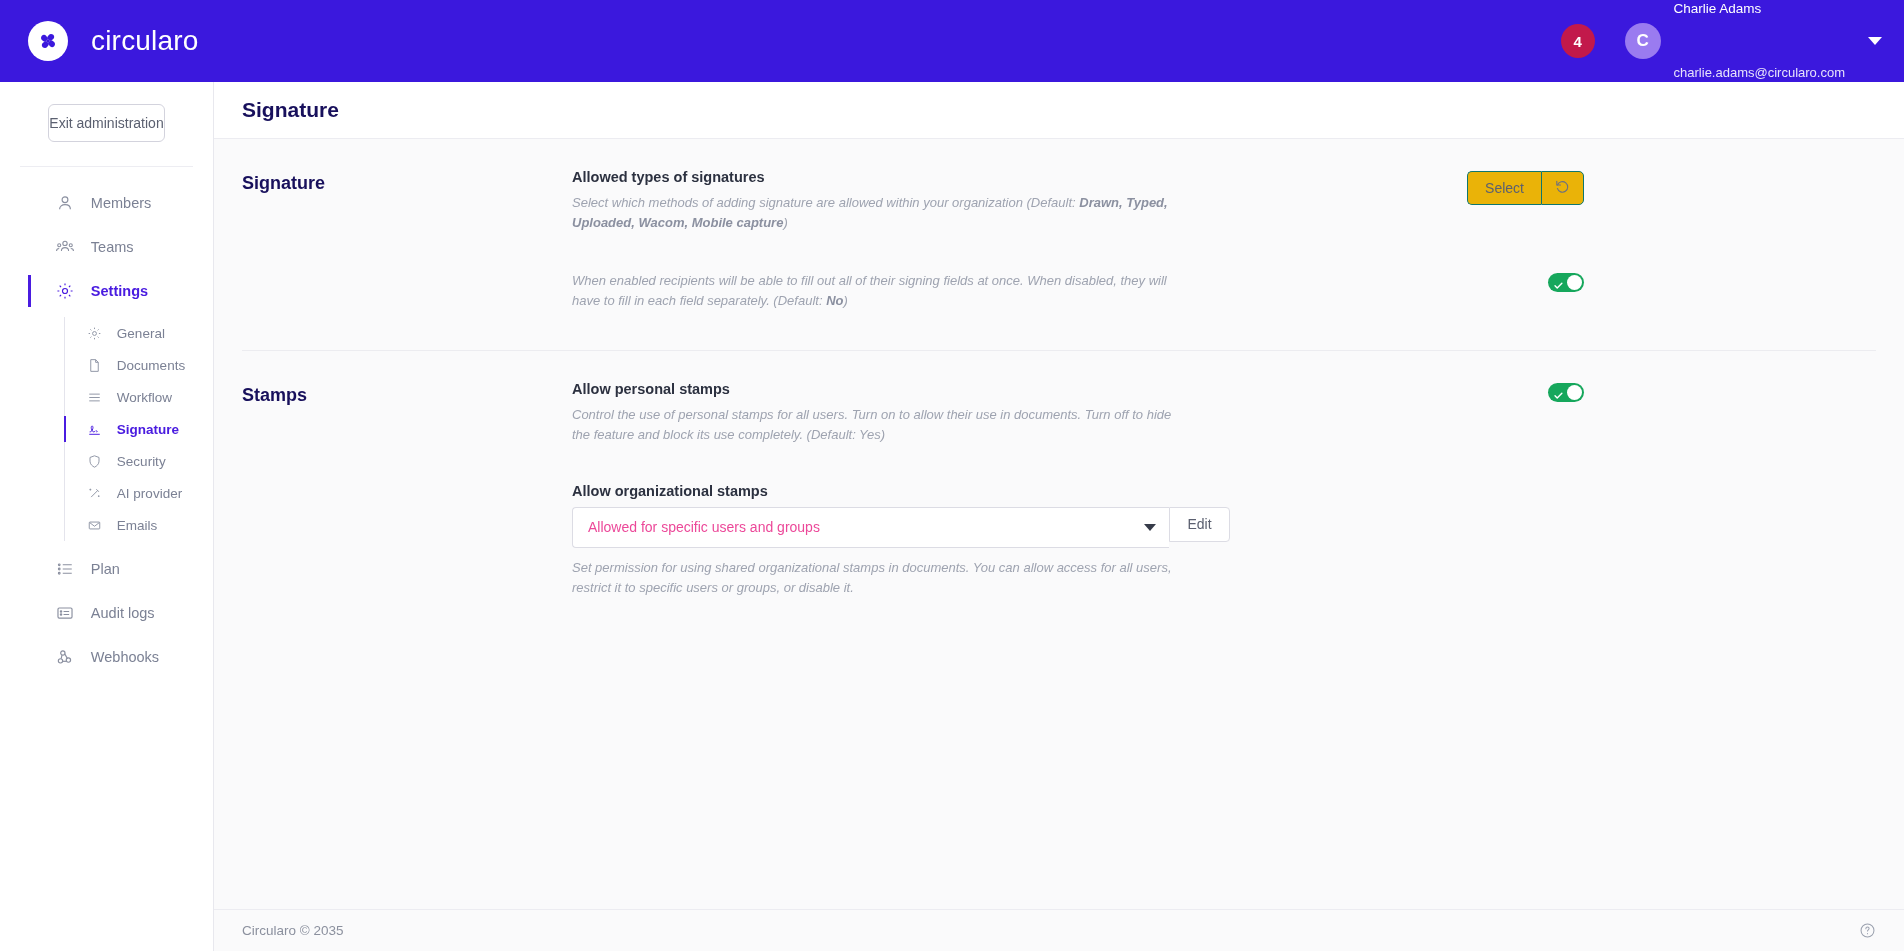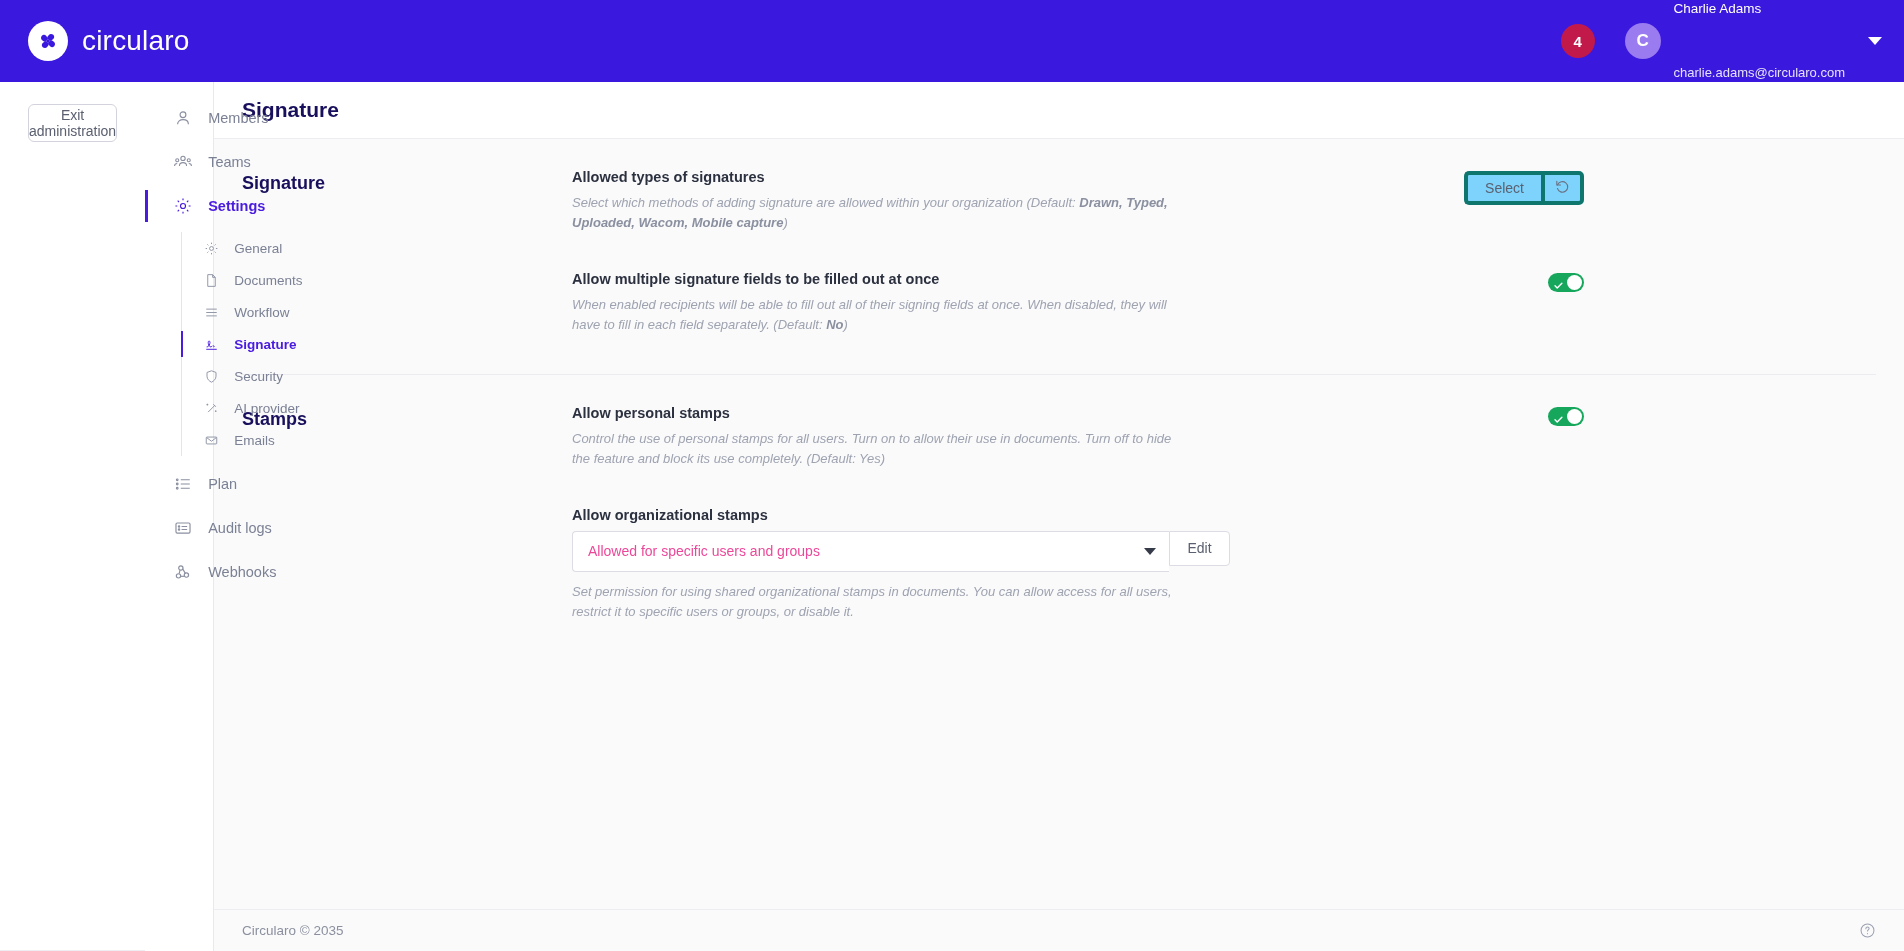--- a/index.html
+++ b/index.html
@@ -15,21 +15,21 @@
   .topbar {
     height: 82px; background: #3b18dd; flex: 0 0 82px;
     display: flex; align-items: center; justify-content: space-between;
     padding: 0 22px 0 28px;
   }
   .brand { display: flex; align-items: center; gap: 14px; }
   .brand-mark {
     width: 40px; height: 40px; border-radius: 50%; background: #ffffff;
     display: flex; align-items: center; justify-content: center; flex: 0 0 40px;
   }
-  .brand-name { color: #fff; font-size: 28px; letter-spacing: .2px; font-weight: 400; }
+  .brand-name { color: #fff; font-size: 28px; letter-spacing: .2px; font-weight: 400; margin-left: 9px; }
   .topbar-right { display: flex; align-items: center; gap: 30px; }
   .notif-badge {
     width: 34px; height: 34px; border-radius: 50%; background: #c2194b;
     color: #fff; font-size: 15px; font-weight: 700;
     display: flex; align-items: center; justify-content: center;
   }
   .user-block { display: flex; align-items: center; gap: 13px; }
   .avatar {
     width: 36px; height: 36px; border-radius: 50%; background: #9a7bf0;
     color: #fff; font-size: 17px; font-weight: 600;
@@ -43,21 +43,21 @@
     border-left: 7px solid transparent; border-right: 7px solid transparent;
     border-top: 8px solid #ffffff; cursor: pointer;
   }
 
   
   .body { display: flex; flex: 1 1 auto; min-height: 0; }
 
   
   .sidebar {
     width: 214px; flex: 0 0 214px; background: #ffffff;
-    border-right: 1px solid #e8e8ee; display: flex; flex-direction: row;
+    border-right: 1px solid #e8e8ee; display: flex; flex-direction: column; align-items: center;
   }
   .exit-wrap { padding: 22px 28px 24px 28px; border-bottom: 1px solid #ededf2; }
   .exit-btn {
     width: 100%; height: 38px; border: 1px solid #d3d3dd; border-radius: 6px;
     background: #fff; color: #5b6070; font-size: 14px; cursor: pointer;
     display: flex; align-items: center; justify-content: center;
   }
   .nav { padding-top: 14px; }
   .nav-item {
     position: relative; display: flex; align-items: center; gap: 16px;
@@ -98,21 +98,21 @@
   .row { display: flex; align-items: flex-start; gap: 20px; padding-bottom: 4px; }
   .row + .row { margin-top: 34px; }
   .field { flex: 1 1 auto; min-width: 0; }
   .field-title { color: #2c3140; font-size: 14.5px; font-weight: 700; margin-bottom: 8px; }
   .field-desc { color: #9ea3b0; font-size: 13px; line-height: 1.55; max-width: 600px; font-style: italic; }
   .field-desc b { color: #8b90a0; font-weight: 700; }
   .row-control { flex: 0 0 auto; display: flex; align-items: center; padding-top: 2px; }
 
   .split-btn { display: flex; }
   .split-btn .seg {
-    height: 34px; border: 4px solid #0f766e; background: #7dd3fc; color: #5b6070;
+    height: 34px; border: 1px solid #0f766e; background: #eab308; color: #5b6070;
     font-size: 14px; display: flex; align-items: center; justify-content: center; cursor: pointer;
   }
   .split-btn .seg.left { padding: 0 17px; border-radius: 5px 0 0 5px; border-right: none; }
   .split-btn .seg.right { width: 43px; border-radius: 0 5px 5px 0; }
 
   .toggle {
     width: 36px; height: 19px; border-radius: 11px; background: #16a75c;
     position: relative; cursor: pointer; display: flex; align-items: center;
   }
   .toggle .knob {
@@ -365,21 +365,20 @@
                         <path d="M3.3 3.9v4.3h4.3"></path>
                       </svg>
                     </span>
                   </button>
                 </div>
               </div>
             </div>
 
             <div class="row">
               <div class="field">
-                <div class="field-title">Allow multiple signature fields to be filled out at once</div>
                 <div class="field-desc"><span>When enabled recipients will be able to fill out all of their signing fields at once. When disabled, they will have to fill in each field separately.  (Default: </span><b>No</b><span>)</span></div>
               </div>
               <div class="row-control">
                 <div class="toggle">
                   <span class="chk">
                     <svg width="11" height="11" viewBox="0 0 12 12" fill="none" stroke="#ffffff" stroke-width="1.5" stroke-linecap="round" stroke-linejoin="round">
                       <path d="M2.2 6.2l2.4 2.5 5.1-5.2"></path>
                     </svg>
                   </span>
                   <span class="knob"></span>

